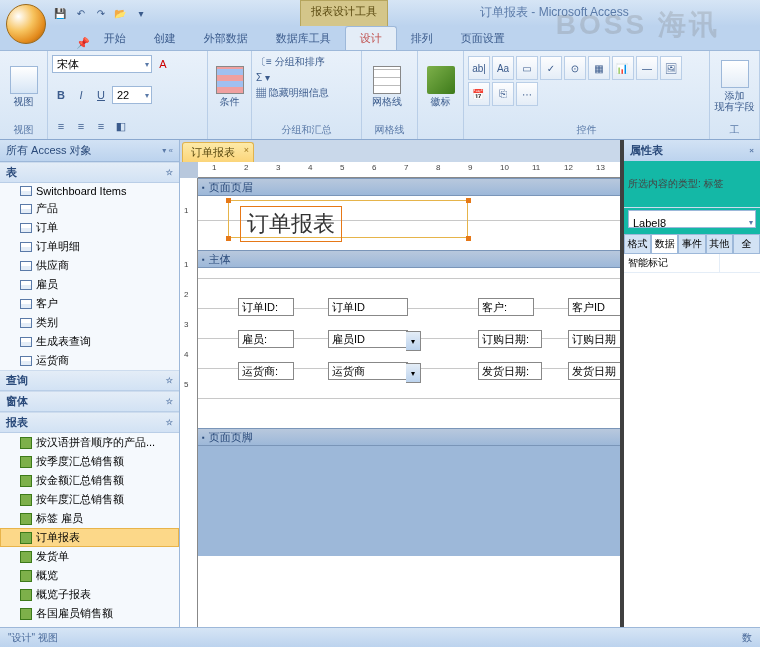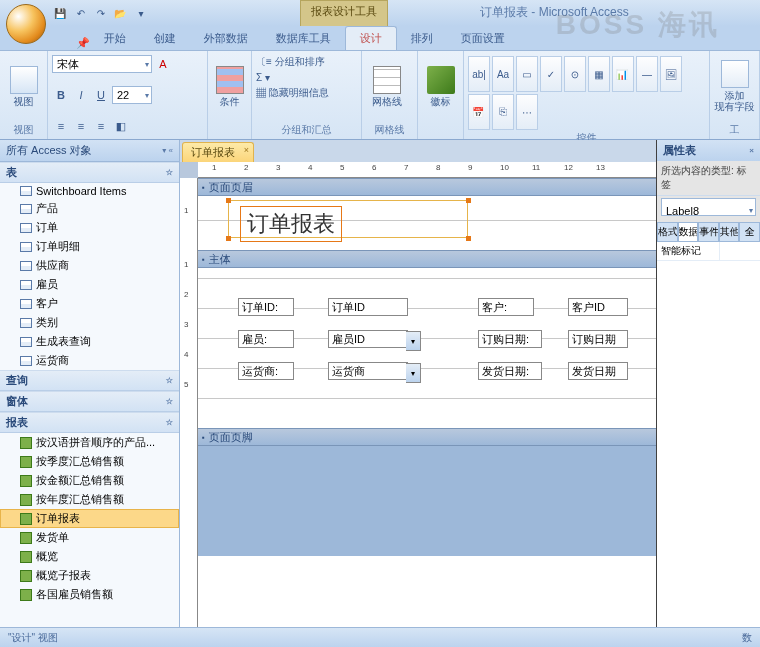--- a/index.html
+++ b/index.html
@@ -28,21 +28,21 @@
   .big-btn { display: flex; flex-direction: column; align-items: center; justify-content: center; width: 42px; height: 66px; cursor: pointer; }
   .big-btn .ico { width: 28px; height: 28px; margin-bottom: 2px; }
   .big-btn .lbl { font-size: 10px; color: #3b5b8c; text-align: center; line-height: 11px; }
   .font-group { width: 160px; }
   .font-row { display: flex; align-items: flex-end; gap: 2px; margin-bottom: 11px; }
   .combo { background: #fff; border: 1px solid #9db8d9; height: 18px; font-size: 11px; padding: 0 14px 0 4px; display: inline-flex; align-items: center; position: relative; }
   .combo::after { content: "▾"; position: absolute; right: 2px; font-size: 8px; color: #5a7aa8; }
   .fmt-btn { width: 18px; height: 18px; border: 1px solid transparent; display: inline-flex; align-items: center; justify-content: center; font-size: 11px; color: #3b5b8c; cursor: pointer; }
   .gridlines-swatch { width: 34px; height: 30px; border: 1px solid #888; background: repeating-linear-gradient(0deg,#fff,#fff 7px,#bbb 7px,#bbb 8px), repeating-linear-gradient(90deg,transparent,transparent 7px,#bbb 7px,#bbb 8px); }
   .logo-swatch { width: 34px; height: 24px; background: linear-gradient(135deg,#7db04a,#3d7a1a); border-radius: 2px; }
-  .ctrl-btn { width: 22px; height: 36px; border: 1px solid #b9cee7; background: linear-gradient(#fdfdfe,#e4edf7); display: inline-flex; align-items: center; justify-content: center; font-size: 10px; color: #3b5b8c; cursor: pointer; }
+  .ctrl-btn { width: 22px; height: 24px; border: 1px solid #b9cee7; background: linear-gradient(#fdfdfe,#e4edf7); display: inline-flex; align-items: center; justify-content: center; font-size: 10px; color: #3b5b8c; cursor: pointer; }
 
   
   .main { display: flex; height: calc(647px - 26px - 24px - 90px - 20px); }
 
   
   .nav { width: 180px; background: #eaf1f9; border-right: 1px solid #9db8d9; display: flex; flex-direction: column; }
   .nav-head { background: linear-gradient(#d2e2f4,#bcd3ee); padding: 3px 6px; color: #2a4a7a; font-size: 11px; border-bottom: 1px solid #9db8d9; display: flex; justify-content: space-between; align-items: center; }
   .nav-section { background: linear-gradient(#e4edf7,#d2e2f4); padding: 2px 6px; color: #2a4a7a; font-weight: bold; border-top: 1px solid #cddcee; border-bottom: 1px solid #b9cee7; display: flex; justify-content: space-between; align-items: center; cursor: pointer; }
   .nav-items { background: #f5f9fd; }
   .nav-item { padding: 2px 4px 2px 20px; display: flex; align-items: center; gap: 4px; cursor: pointer; }
@@ -67,23 +67,23 @@
   .ctrl-label { position: absolute; background: #fff; border: 1px solid #888; font-size: 11px; padding: 1px 3px; height: 18px; display: flex; align-items: center; }
   .ctrl-text { position: absolute; background: #fff; border: 1px solid #888; font-size: 11px; padding: 1px 3px; height: 18px; display: flex; align-items: center; }
   .ctrl-combo { position: absolute; background: #fff; border: 1px solid #888; font-size: 11px; padding: 1px 3px; height: 18px; display: flex; align-items: center; }
   .ctrl-combo::after { content: "▾"; position: absolute; right: -14px; top: 0; width: 14px; height: 18px; background: linear-gradient(#e4edf7,#bcd3ee); border: 1px solid #888; border-left: none; display: flex; align-items: center; justify-content: center; font-size: 8px; }
   .selected-ctrl { border: 1px solid #e67817 !important; }
   .sel-handle { position: absolute; width: 5px; height: 5px; background: #e67817; }
   .title-label-box { position: absolute; border: 1px dashed #e67817; font-size: 22px; font-family: "SimSun"; padding: 2px 6px; color: #333; }
   .title-outer { position: absolute; border: 1px solid #e6b44a; }
 
   
-  .props { width: 104px; background: #e5e5e5; border-left: 1px solid #404040; display: flex; flex-direction: column; }
+  .props { width: 140px; background: #14b8a6; border-left: 4px solid #404040; display: flex; flex-direction: column; }
   .props-head { background: linear-gradient(#d2e2f4,#bcd3ee); padding: 3px 6px; color: #2a4a7a; font-weight: bold; display: flex; justify-content: space-between; align-items: center; }
-  .props-sub { padding: 3px 4px; font-size: 10px; color: #444; border-bottom: 1px solid #cddcee; }
+  .props-sub { padding: 16px 4px; font-size: 10px; color: #444; border-bottom: 1px solid #cddcee; }
   .props-combo { margin: 2px 4px; background: #fff; border: 1px solid #9db8d9; height: 18px; font-size: 11px; padding: 7px 14px 0 4px; display: flex; align-items: center; position: relative; }
   .props-combo::after { content: "▾"; position: absolute; right: 2px; font-size: 8px; color: #5a7aa8; }
   .props-tabs { display: flex; border-bottom: 1px solid #9db8d9; margin-top: 4px; }
   .props-tab { flex: 1; font-size: 10px; text-align: center; padding: 2px 0; background: #d2e2f4; border: 1px solid #9db8d9; border-bottom: none; cursor: pointer; white-space: nowrap; overflow: hidden; }
   .props-tab.active { background: #fff; }
   .props-grid { flex: 1; background: #fff; }
   .props-row { display: flex; border-bottom: 1px solid #e4edf7; font-size: 10px; }
   .props-row .k { flex: 1; padding: 2px 4px; border-right: 1px solid #e4edf7; }
   .props-row .v { width: 40px; padding: 2px 4px; }
 
@@ -300,20 +300,24 @@
           <span>按季度汇总销售额</span>
         </div>
         <div class="nav-item">
           <span class="ico-report"></span>
           <span>按金额汇总销售额</span>
         </div>
         <div class="nav-item">
           <span class="ico-report"></span>
           <span>按年度汇总销售额</span>
         </div>
+        <div class="nav-item">
+          <span class="ico-report"></span>
+          <span>标签 雇员</span>
+        </div>
         <div class="nav-item selected">
           <span class="ico-report"></span>
           <span>订单报表</span>
         </div>
         <div class="nav-item">
           <span class="ico-report"></span>
           <span>发货单</span>
         </div>
         <div class="nav-item">
           <span class="ico-report"></span>

